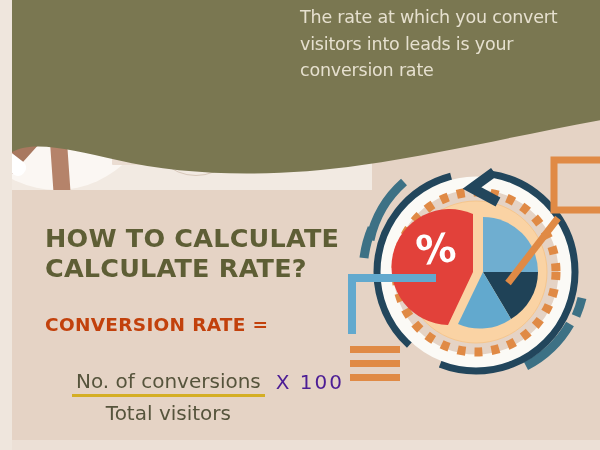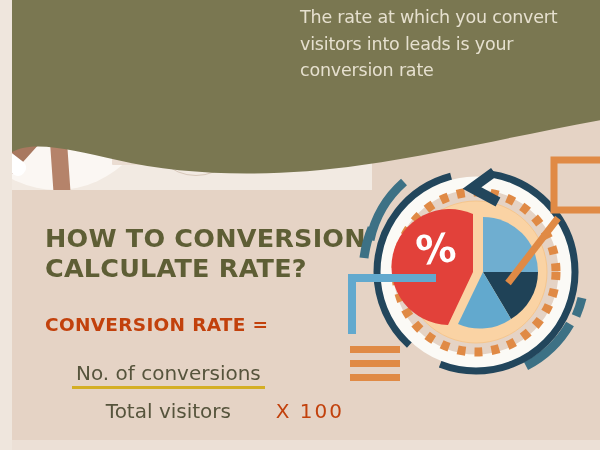--- a/index.html
+++ b/index.html
@@ -116,28 +116,28 @@
     position:absolute;left:33px;top:224px;width:330px;
     color:#5E5E35;font-size:25.5px;font-weight:bold;line-height:1.16;
     font-family:"DejaVu Sans",sans-serif;
     letter-spacing:0.2px;
   }
   .cr-label{
     position:absolute;left:33px;top:314px;
     color:#c2410c;font-size:18.5px;font-weight:bold;
     font-family:"DejaVu Sans",sans-serif;letter-spacing:0.3px;
   }
-  .formula{position:absolute;left:60px;top:362px;display:flex;align-items:flex-end;}
+  .formula{position:absolute;left:60px;top:370px;display:flex;align-items:flex-start;}
   .frac{display:flex;flex-direction:column;align-items:center;}
   .frac-num{color:#56543C;font-size:20px;font-family:"DejaVu Sans",sans-serif;
     padding:0 4px 2px 4px;line-height:1.12;}
   .frac-bar{height:3px;background:#D4AE24;width:100%;}
   .frac-den{color:#56543C;font-size:20px;font-family:"DejaVu Sans",sans-serif;
-    padding:11px 4px 0 4px;line-height:1.12;}
-  .times{color:#c2410c;font-size:20px;margin-left:11px;
+    padding:5px 4px 0 4px;line-height:1.12;}
+  .times{color:#4c1d95;font-size:20px;margin-left:11px;
     font-family:"DejaVu Sans",sans-serif;letter-spacing:2px;}
 
   
   .chart-wrap{position:absolute;left:330px;top:148px;width:270px;height:250px;}
   .chart-svg{position:absolute;left:0;top:0;}
 
   .pct-sign{
     position:absolute;left:74px;top:78px;
     color:#FFFFFF;font-size:40px;font-weight:bold;
     font-family:"DejaVu Sans",sans-serif;
@@ -203,21 +203,21 @@
 
   <svg class="wave" viewBox="0 0 600 230" preserveAspectRatio="none">
     <path d="M600,0 L600,118 C520,132 440,152 350,165 C260,178 175,176 105,160 C60,150 22,140 0,152 L0,0 Z" fill="#7A7751"></path>
     <path d="M0,152 C22,140 60,150 105,160 C175,176 260,178 350,165 C440,152 520,132 600,118 L600,140
              C520,156 440,176 350,188 C260,200 170,198 100,182 C58,172 22,164 0,174 Z" fill="#7A7751" opacity="0"></path>
   </svg>
 
   <div class="intro-text">The rate at which you convert visitors into leads is your conversion rate</div>
 
   <div class="headline">
-    <div>HOW TO CONVERSION</div>
+    <div>HOW TO CALCULATE</div>
     <div>CALCULATE RATE?</div>
   </div>
 
   <div class="cr-label">CONVERSION RATE =</div>
 
   <div class="formula">
     <div class="frac">
       <div class="frac-num">No. of conversions</div>
       <div class="frac-bar"></div>
       <div class="frac-den">Total visitors</div>

